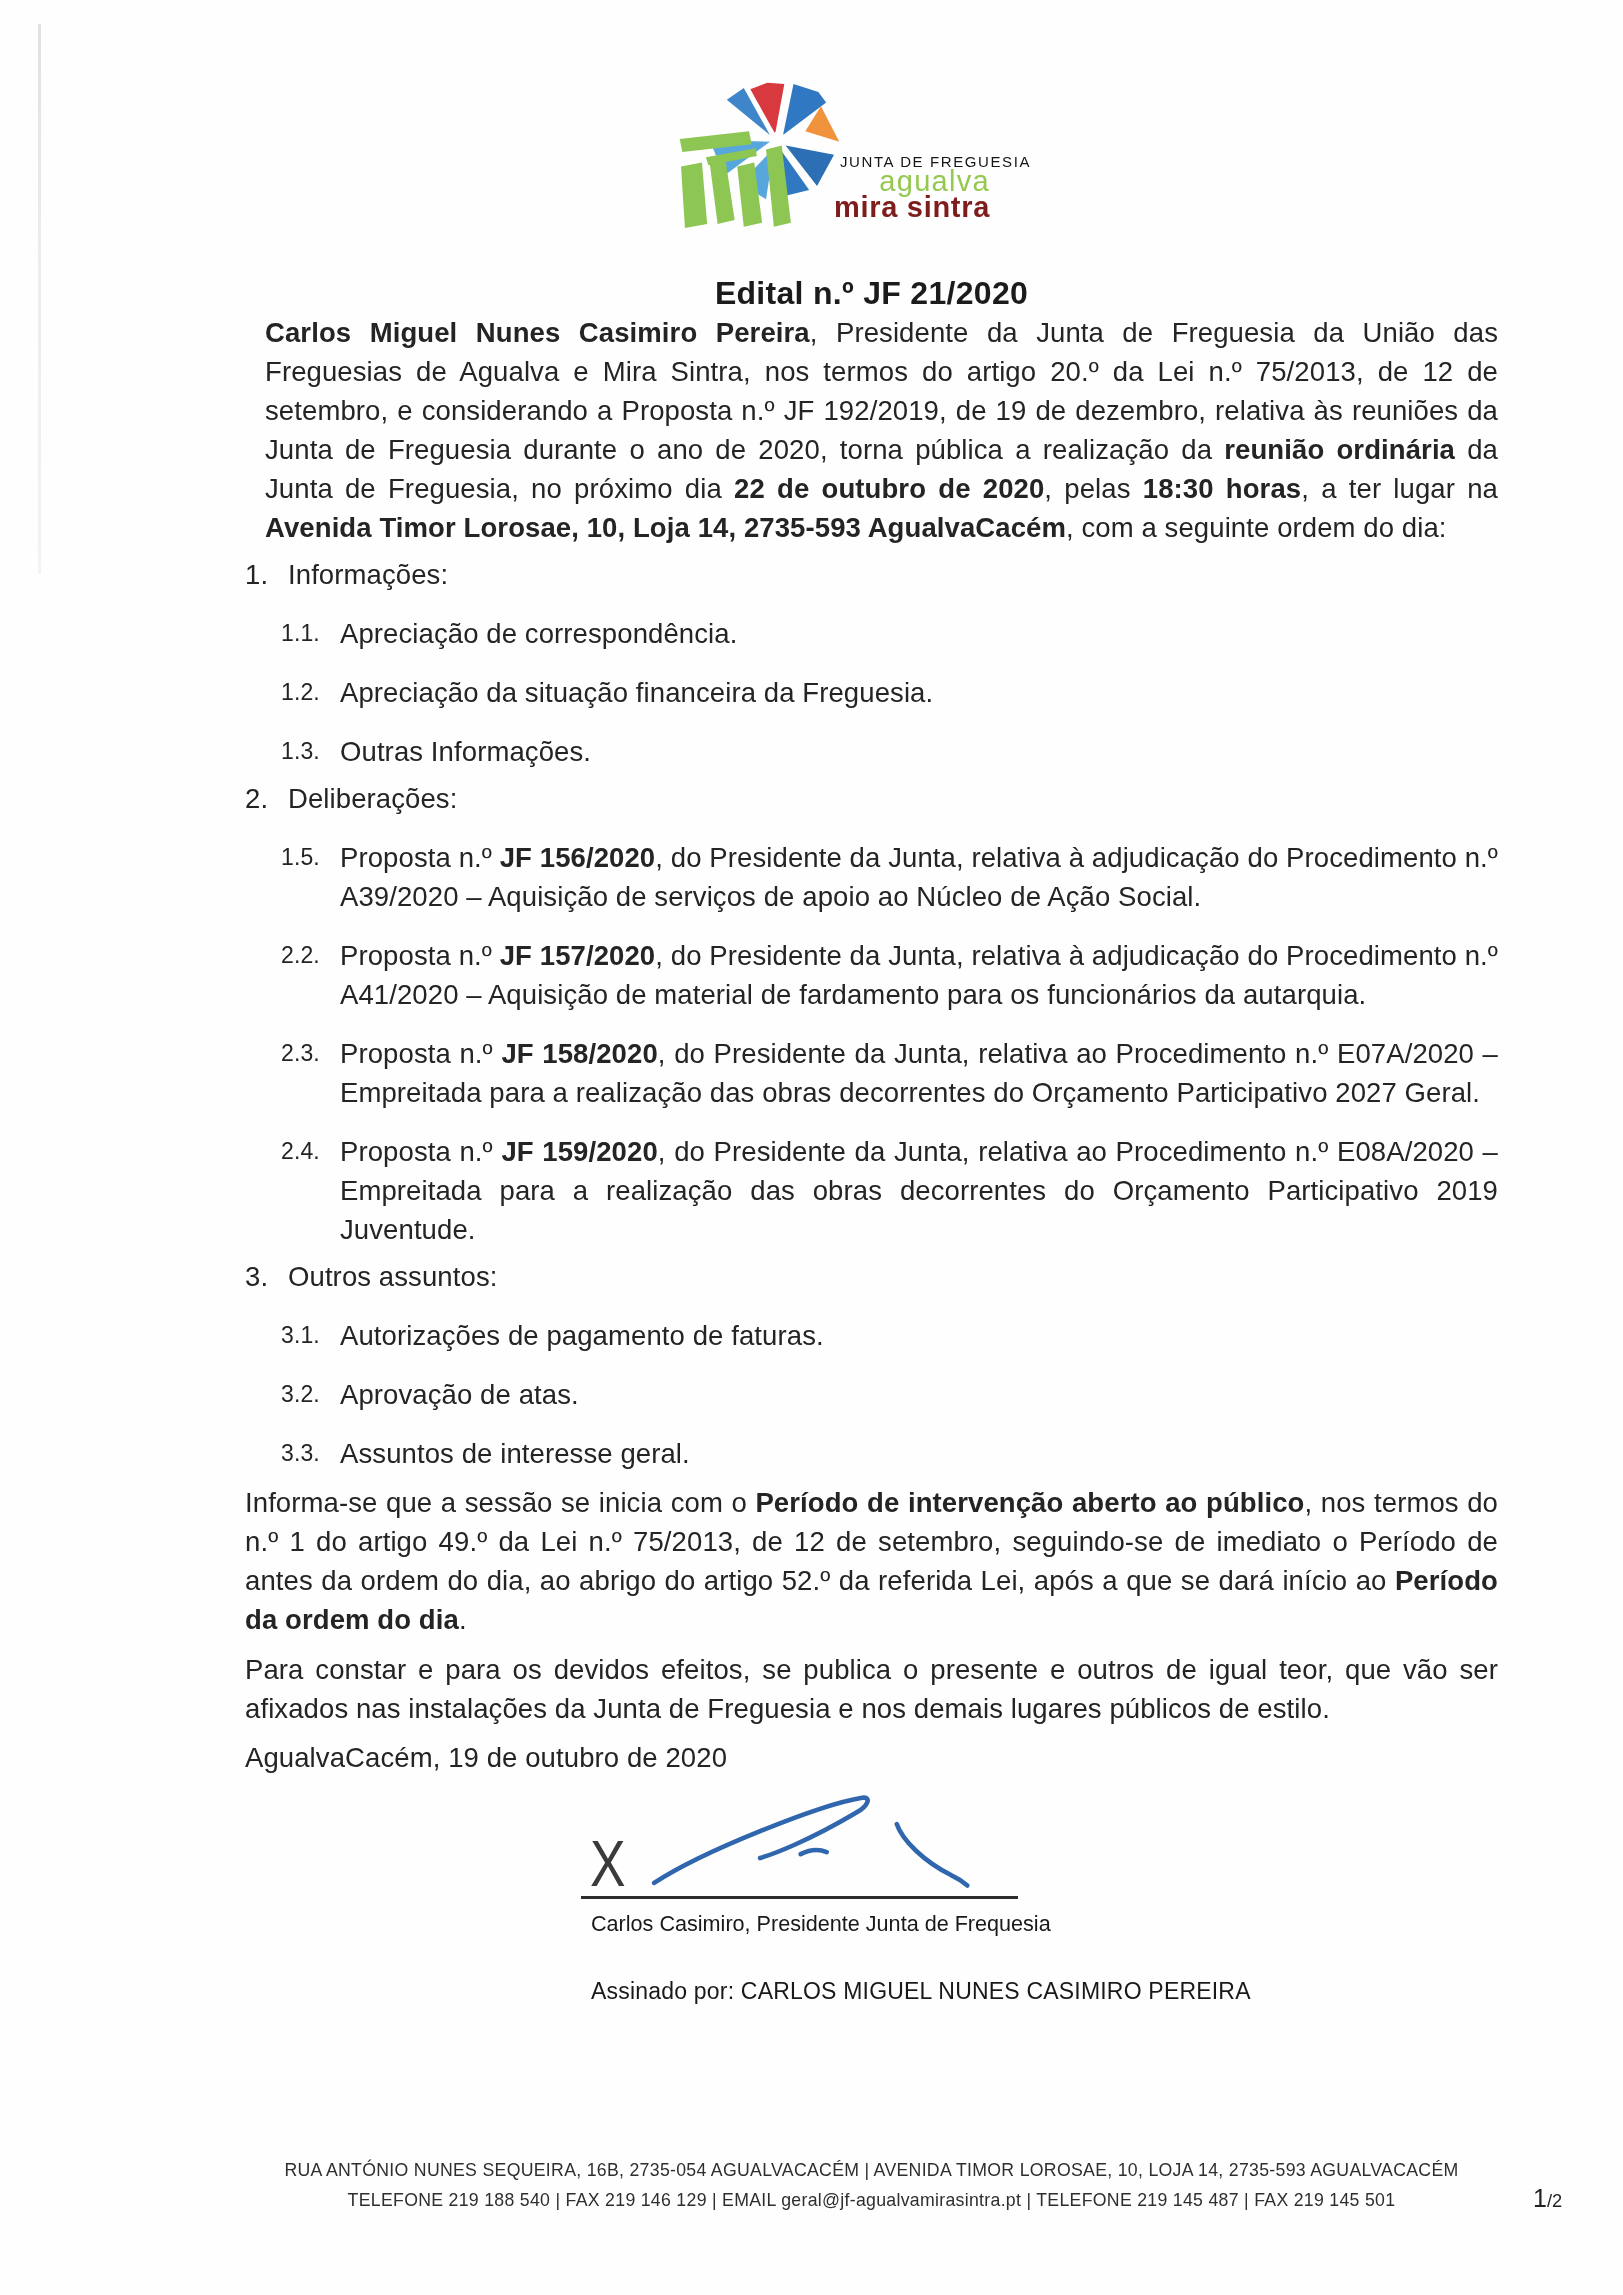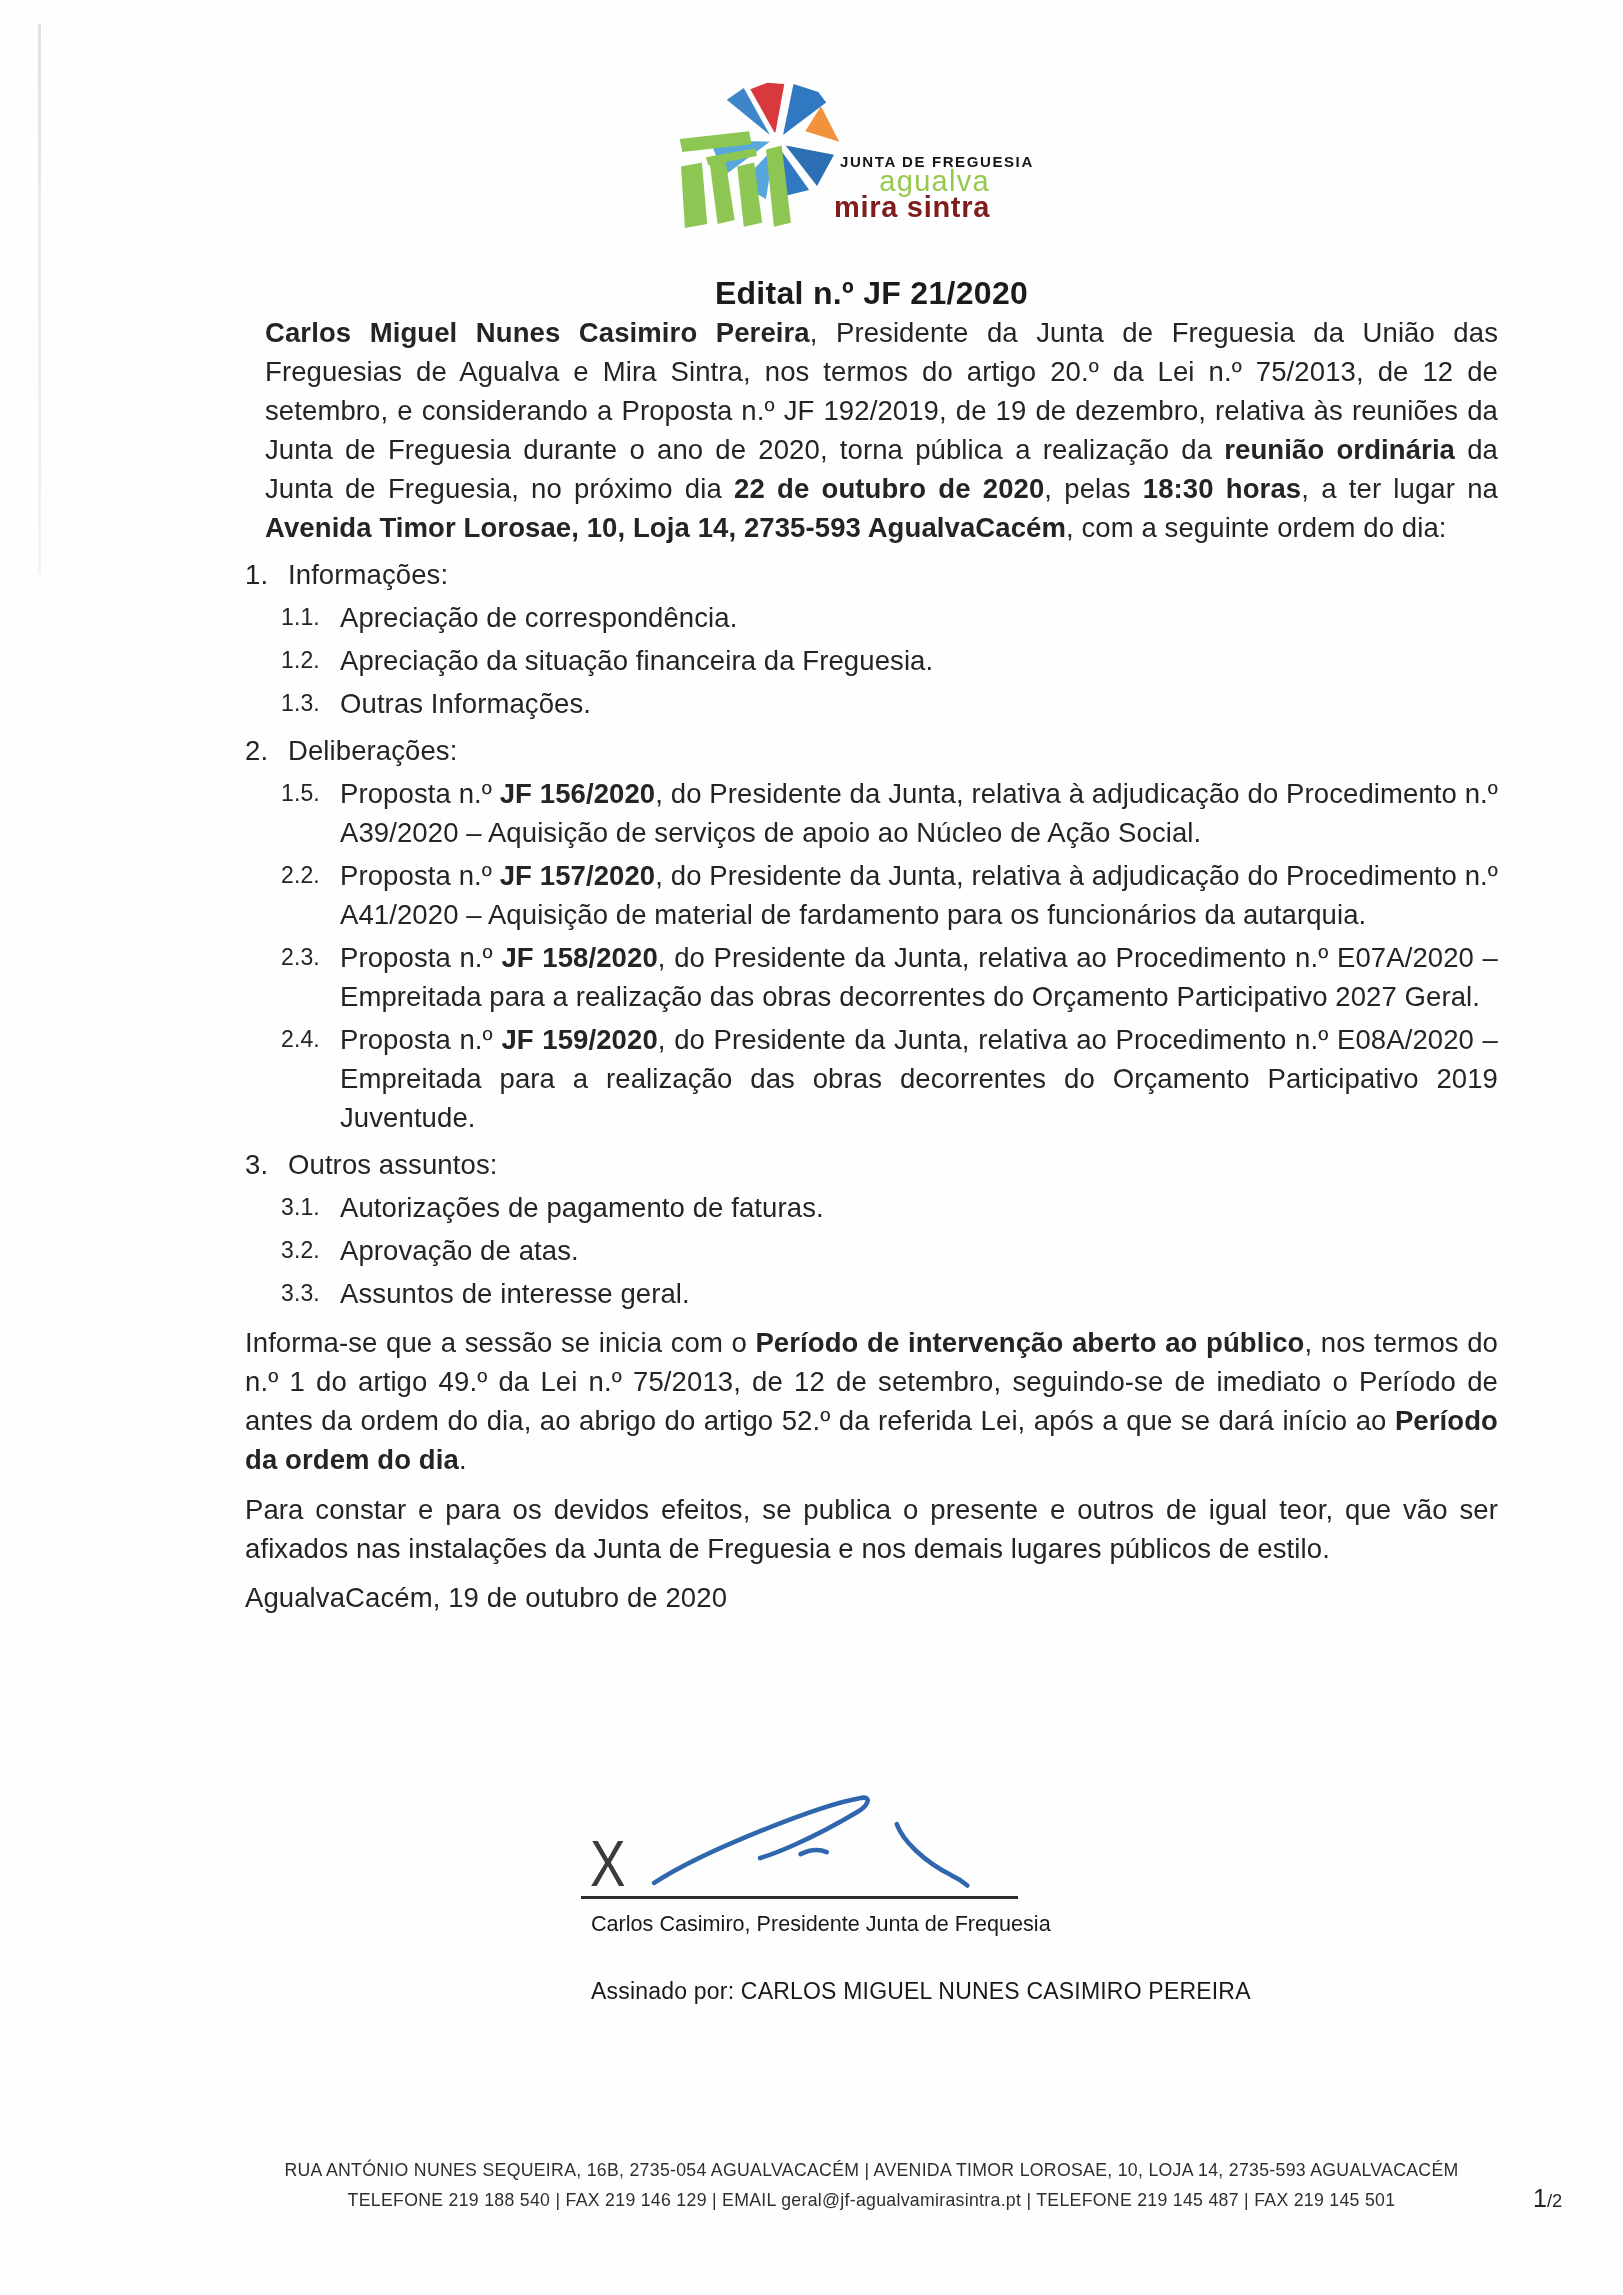--- a/index.html
+++ b/index.html
@@ -14,21 +14,21 @@
   
   .scan-streak{
     position:absolute;left:38px;top:23.6px;width:3.3px;height:550px;
     background:linear-gradient(to bottom,#bdbdbd,#d6d6d6 40%,#e6e6e6);
     opacity:.45;
   }
   
   .logo-svg{position:absolute;left:664px;top:80px;}
   .logo-org{
     position:absolute;left:840px;top:153px;
-    font-size:15px;letter-spacing:1.6px;color:#151515;font-weight:700;
+    font-size:15px;letter-spacing:1.6px;color:#151515;font-weight:400;
     white-space:nowrap;
   }
   .logo-n1{
     position:absolute;left:805px;top:168px;width:185px;text-align:right;
     font-size:29px;line-height:26px;letter-spacing:1.3px;color:#95C94E;white-space:nowrap;
   }
   .logo-n2{
     position:absolute;left:805px;top:194px;width:185px;text-align:right;
     font-size:29px;line-height:26px;letter-spacing:0.7px;color:#7f1d1d;font-weight:600;white-space:nowrap;
   }
@@ -39,21 +39,21 @@
   }
   .title{
     text-align:center;font-weight:bold;font-size:32px;line-height:39px;
     letter-spacing:0.3px;color:#1b1b1b;
   }
   .para{margin:0;text-align:justify;}
   .intro{margin-top:0;margin-left:20px;}
   .b{font-weight:bold;}
   .sec{display:flex;margin-top:7.9px;}
   .sec .num{flex:none;width:43px;}
-  .sub{display:flex;margin-top:4px;padding-left:36px;}
+  .sub{display:flex;margin-top:20px;padding-left:36px;}
   .sub .num{flex:none;width:59px;font-size:23px;}
   .sub .txt{flex:1;text-align:justify;}
   .close-p{margin-top:10.5px;text-align:justify;}
   .dateline{margin-top:10.5px;text-align:left;}
   
   .xmark{
     position:absolute;left:590px;top:1831px;
     font-size:65px;line-height:65px;color:#3b3b3b;
     transform:scaleX(.82);transform-origin:left top;
   }

